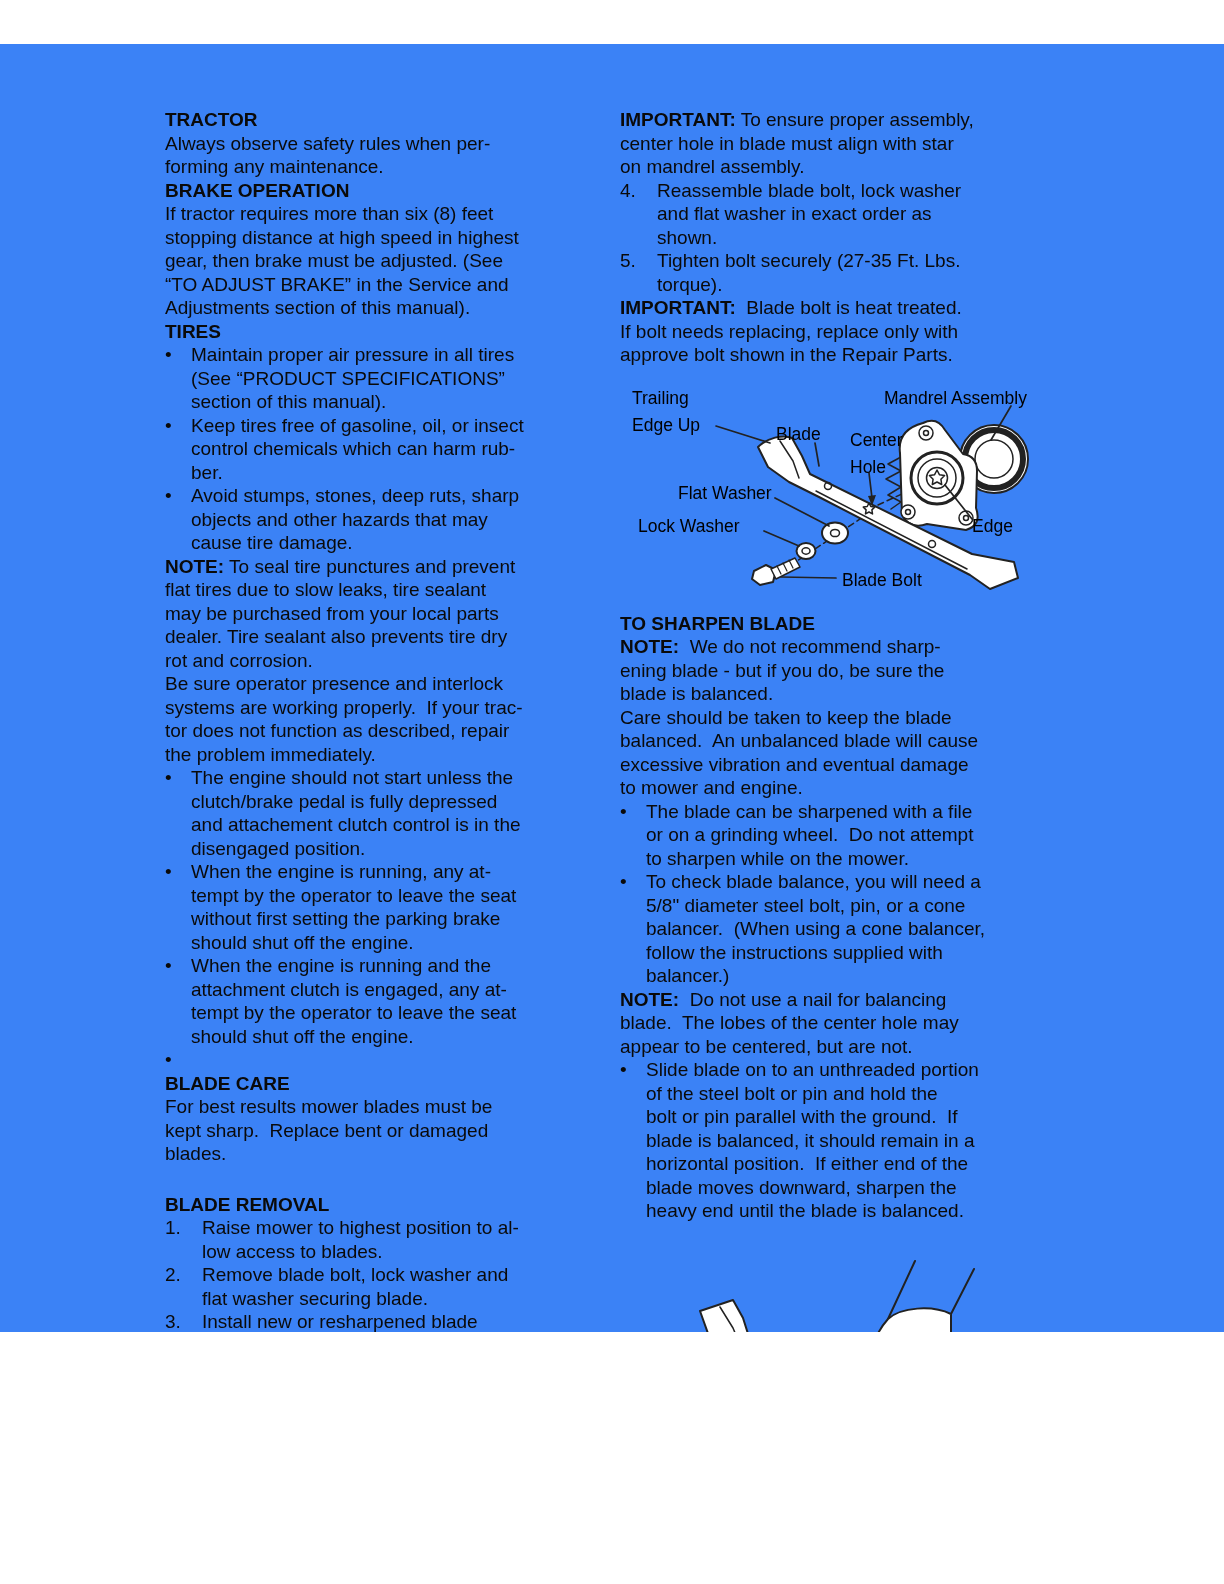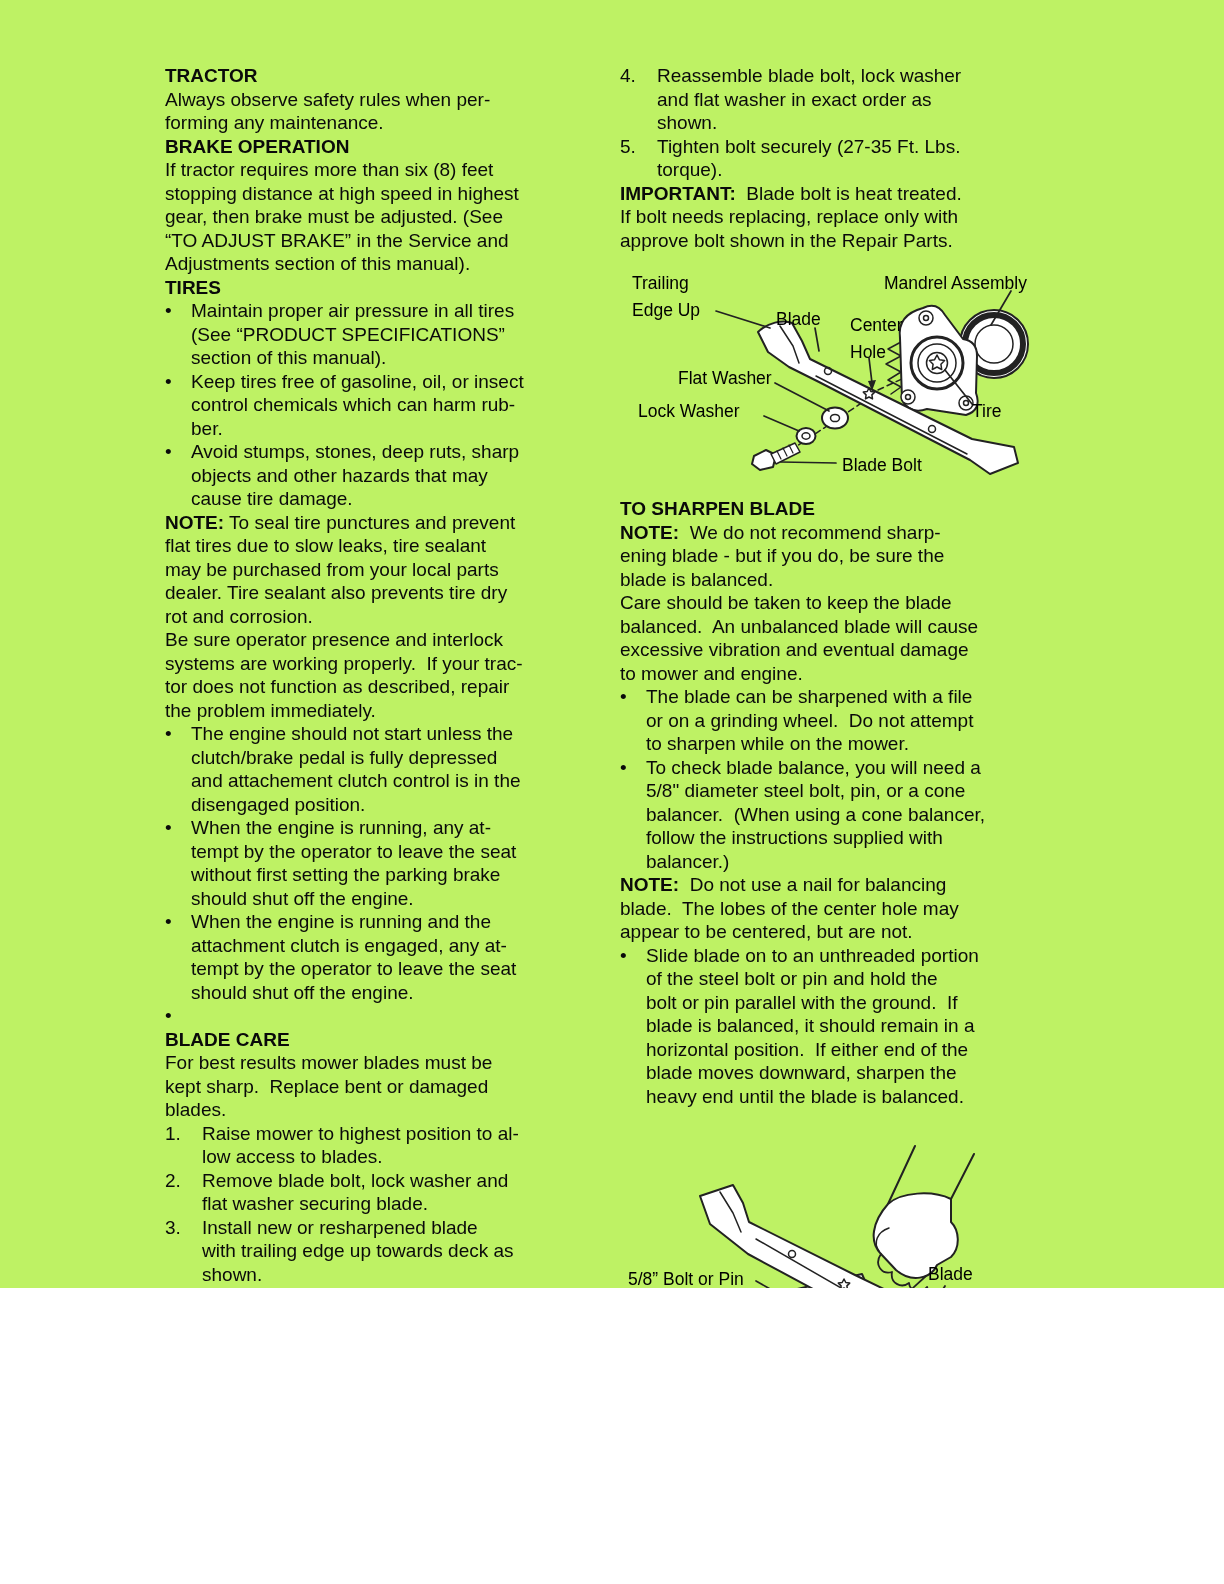--- a/index.html
+++ b/index.html
@@ -1,18 +1,18 @@
 <!DOCTYPE html>
 <html><head>
 <meta charset="utf-8">
 <style>
   html, body { margin:0; padding:0; background:#ffffff; }
   .page {
-    position:relative; width:1224px; height:1288px; background:#bef264;
-    font-family:"Liberation Sans", sans-serif; color:#0a0a0a; overflow:hidden;
+    position:relative; width:1224px; height:1288px; background:#3b82f6;
+    font-family:"Liberation Sans", sans-serif; color:#0a0a0a; overflow:hidden;margin-top:44px;
   }
   .col { position:absolute; top:64px; font-size:19px; line-height:23.5px; }
   .col-left  { left:165px; width:445px; }
   .col-right { left:620px; width:488px; }
   .h    { font-weight:700; white-space:pre; }
   .para { white-space:pre; }
   .para b { font-weight:700; }
   .li   { display:flex; align-items:flex-start; }
   .mark { flex:0 0 26px; }
   .num  { flex:0 0 37px; }
@@ -100,39 +100,43 @@
       </div>
     <div class="li">
         <span class="mark">•</span>
       </div>
 
     <div class="h">BLADE CARE</div>
     <div class="para">For best results mower blades must be
 kept sharp.  Replace bent or damaged
 blades.</div>
 
+    <div class="h gap">BLADE REMOVAL</div>
     <div class="li">
         <span class="num">1.</span>
         <span class="li-text">Raise mower to highest position to al-
 low access to blades.</span>
       </div>
     <div class="li">
         <span class="num">2.</span>
         <span class="li-text">Remove blade bolt, lock washer and
 flat washer securing blade.</span>
       </div>
     <div class="li">
         <span class="num">3.</span>
         <span class="li-text">Install new or resharpened blade
 with trailing edge up towards deck as
 shown.</span>
       </div>
   </div>
 
   <div class="col col-right">
+    <div class="para"><b>IMPORTANT:</b><span> To ensure proper assembly,
+center hole in blade must align with star
+on mandrel assembly.</span></div>
     <div class="li">
         <span class="num">4.</span>
         <span class="li-text">Reassemble blade bolt, lock washer
 and flat washer in exact order as
 shown.</span>
       </div>
     <div class="li">
         <span class="num">5.</span>
         <span class="li-text">Tighten bolt securely (27-35 Ft. Lbs.
 torque).</span>
@@ -200,21 +204,21 @@
         </g>
       </svg>
       <div class="dlabel" style="left:12px; top:4px;">Trailing
 Edge Up</div>
       <div class="dlabel" style="left:156px; top:40px;">Blade</div>
       <div class="dlabel" style="left:230px; top:46px;">Center
 Hole</div>
       <div class="dlabel" style="left:264px; top:4px;">Mandrel Assembly</div>
       <div class="dlabel" style="left:58px; top:99px;">Flat Washer</div>
       <div class="dlabel" style="left:18px; top:132px;">Lock Washer</div>
-      <div class="dlabel" style="left:352px; top:132px;">Tire</div>
+      <div class="dlabel" style="left:352px; top:132px;">Edge</div>
       <div class="dlabel" style="left:222px; top:186px;">Blade Bolt</div>
     </div>
 
     <div class="h sh">TO SHARPEN BLADE</div>
     <div class="para"><b>NOTE:</b><span>  We do not recommend sharp-
 ening blade - but if you do, be sure the
 blade is balanced.</span></div>
     <div class="para">Care should be taken to keep the blade
 balanced.  An unbalanced blade will cause
 excessive vibration and eventual damage

